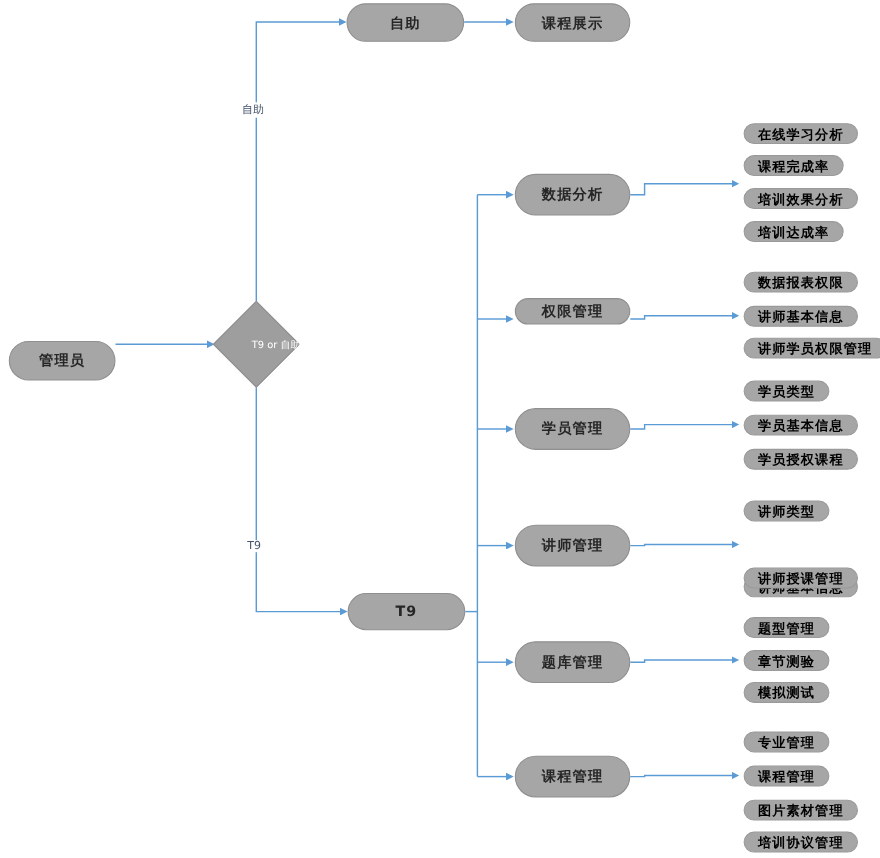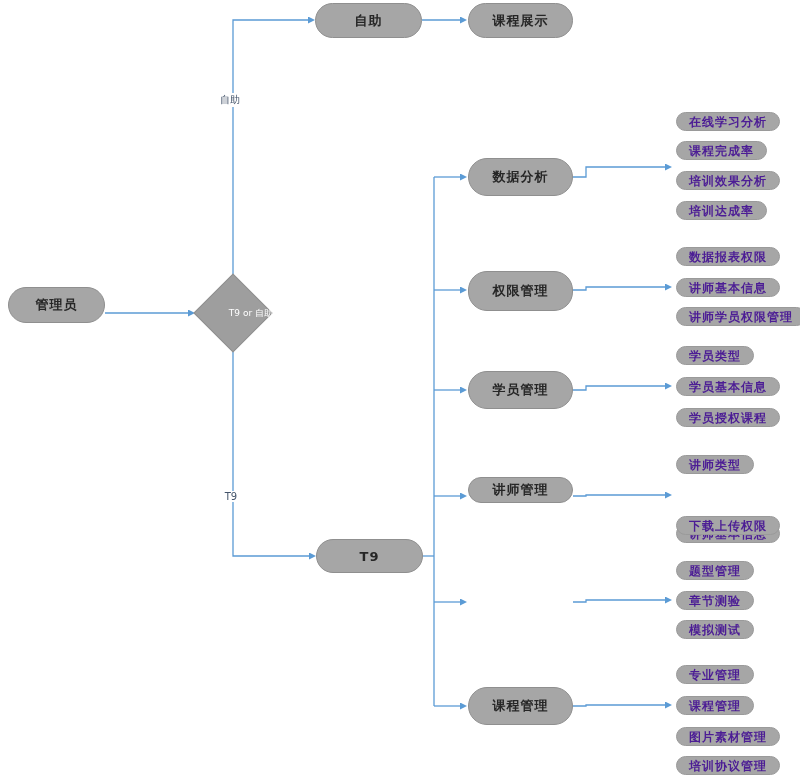--- a/index.html
+++ b/index.html
@@ -31,21 +31,21 @@
     position: absolute;
     left: 676px;
     height: 19px;
     line-height: 19px;
     background: #a6a6a6;
     border: 1px solid #9a9a9a;
     border-radius: 10px;
     padding: 0 12px;
     font-size: 12px;
     font-weight: bold;
-    color: #4c1d95;
+    color: #000000;
     letter-spacing: 1px;
     box-sizing: border-box;
     white-space: nowrap;
   }
   #diamond-shape {
     position: absolute;
     left: 205px;
     top: 285px;
     width: 56px;
     height: 56px;
@@ -100,56 +100,57 @@
       <path d="M434,706 H461" marker-end="url(#arr)"></path>
       <path d="M573,177 H586 V167 H666" marker-end="url(#arr)"></path>
       <path d="M573,290 H586 V287 H666" marker-end="url(#arr)"></path>
       <path d="M573,390 H586 V386 H666" marker-end="url(#arr)"></path>
       <path d="M573,496 H586 V495 H666" marker-end="url(#arr)"></path>
       <path d="M573,602 H586 V600 H666" marker-end="url(#arr)"></path>
       <path d="M573,706 H586 V705 H666" marker-end="url(#arr)"></path>
     </g>
   </svg>
 
-  <div class="node" style="left:8px; top:287px; width:97px; height:36px;text-align:center;">管理员</div>
+  <div class="node" style="left:8px; top:310px; width:97px; height:36px;text-align:center;">管理员</div>
 
   <div id="diamond-shape"></div>
   <div id="diamond-label">T9 or 自助</div>
 
   <div class="node" style="left:315px; top:3px; width:107px; height:35px;">自助</div>
 
   <div class="node" style="left:468px; top:3px; width:105px; height:35px;">课程展示</div>
 
   <div class="node" style="left:316px; top:539px; width:107px; height:34px;">T9</div>
 
   <div class="edge-label" style="left:230px; top:93px;">自助</div>
   <div class="edge-label" style="left:231px; top:491px;">T9</div>
 
   <div class="node" style="left:468px; top:158px; width:105px; height:38px;">数据分析</div>
-  <div class="node" style="left:468px; top:271px; width:105px; height:40px;">权限管理</div>
+  <div class="node" style="left:468px; top:271px; width:105px; height:24px;">权限管理</div>
   <div class="node" style="left:468px; top:371px; width:105px; height:38px;">学员管理</div>
-  <div class="node" style="left:468px; top:477px; width:105px; height:26px;">讲师管理</div>
+  <div class="node" style="left:468px; top:477px; width:105px; height:38px;">讲师管理</div>
+  <div class="node" style="left:468px; top:583px; width:105px; height:38px;">题库管理</div>
   <div class="node" style="left:468px; top:687px; width:105px; height:38px;">课程管理</div>
 
   <div class="leaf" style="top:112px;">在线学习分析</div>
   <div class="leaf" style="top:141px;">课程完成率</div>
   <div class="leaf" style="top:171px;">培训效果分析</div>
   <div class="leaf" style="top:201px;">培训达成率</div>
 
   <div class="leaf" style="top:247px;">数据报表权限</div>
   <div class="leaf" style="top:278px;">讲师基本信息</div>
   <div class="leaf" style="top:307px;">讲师学员权限管理</div>
 
   <div class="leaf" style="top:346px;">学员类型</div>
   <div class="leaf" style="top:377px;">学员基本信息</div>
   <div class="leaf" style="top:408px;">学员授权课程</div>
 
   <div class="leaf" style="top:455px;text-align:right;">讲师类型</div>
   <div class="leaf" style="top:486px;margin-top:38px;">讲师基本信息</div>
-  <div class="leaf" style="top:516px;">下载上传权限</div>
+  <div class="leaf" style="top:516px;">讲师授课管理</div>
 
   <div class="leaf" style="top:561px;">题型管理</div>
   <div class="leaf" style="top:591px;text-align:center;">章节测验</div>
   <div class="leaf" style="top:620px;">模拟测试</div>
 
   <div class="leaf" style="top:665px;">专业管理</div>
   <div class="leaf" style="top:696px;">课程管理</div>
   <div class="leaf" style="top:727px;">图片素材管理</div>
   <div class="leaf" style="top:756px;">培训协议管理</div>
 

